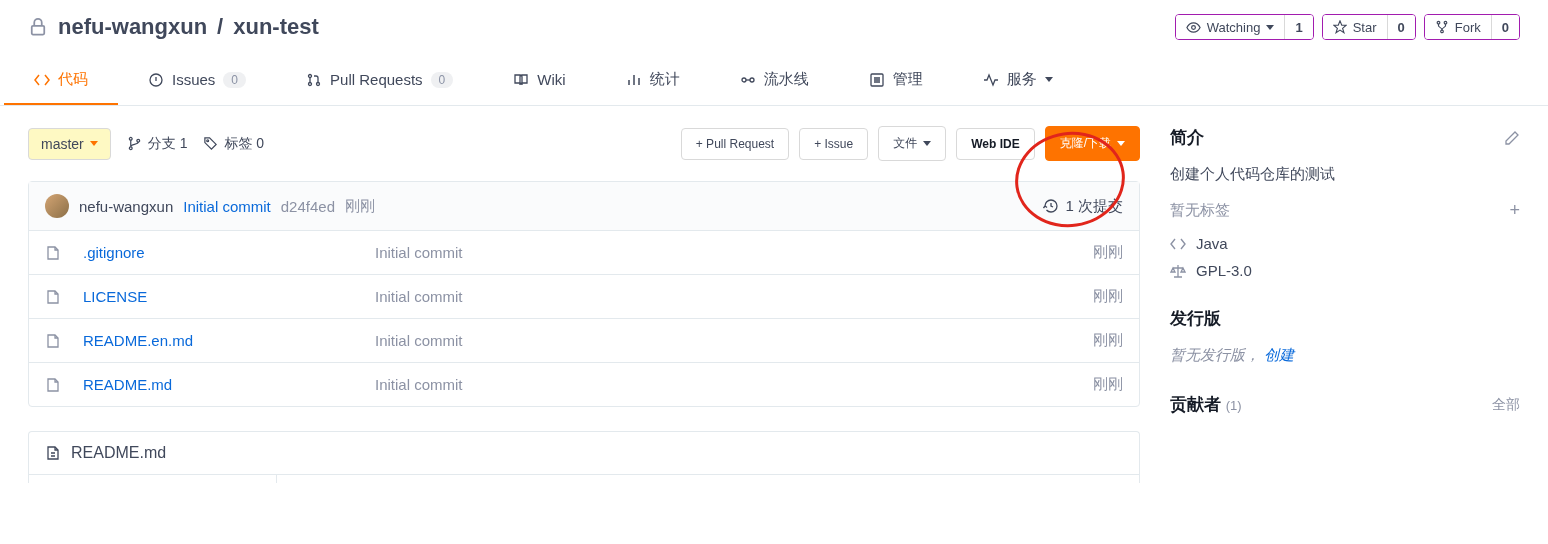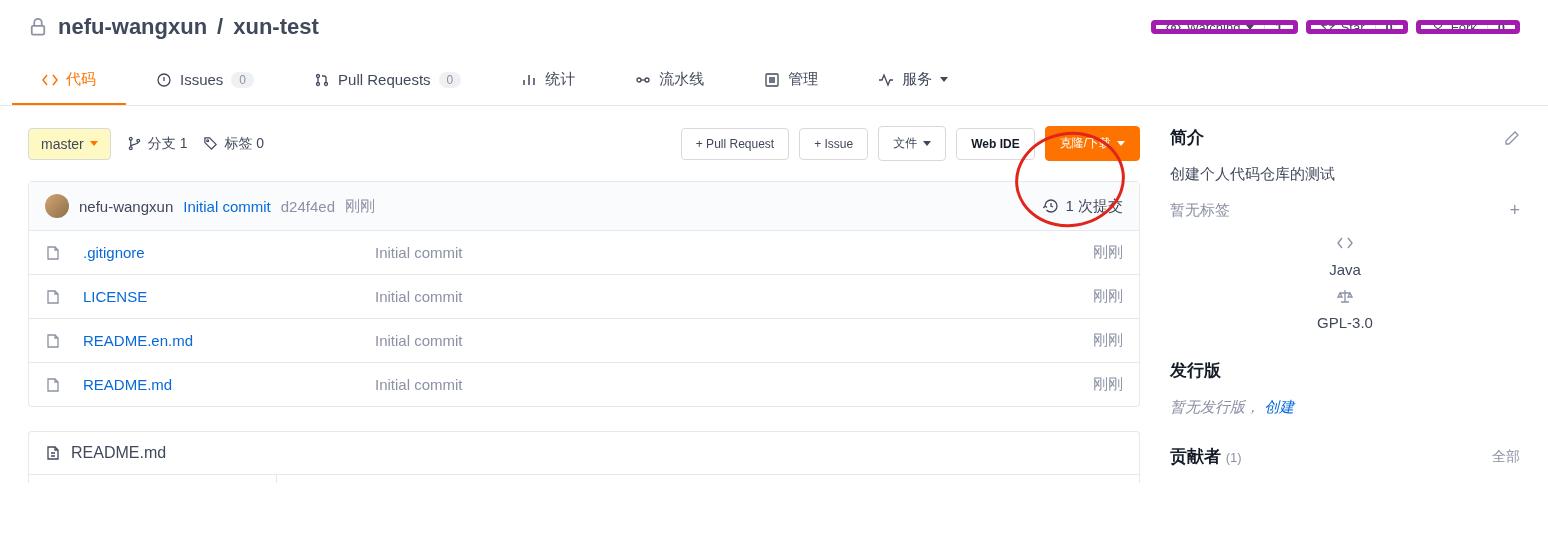--- a/index.html
+++ b/index.html
@@ -5,25 +5,25 @@
     * { margin: 0; padding: 0; box-sizing: border-box; }
     body { font-family: -apple-system, BlinkMacSystemFont, "Segoe UI", Helvetica, Arial, sans-serif; color: #333; background: #fff; font-size: 14px; }
     
     .header { padding: 14px 28px 0 28px; display: flex; justify-content: space-between; align-items: center; }
     .repo-title { display: flex; align-items: center; gap: 10px; font-size: 22px; font-weight: 600; color: #40485b; }
     .repo-title .owner, .repo-title .slash { color: #40485b; }
     .repo-title .name { color: #40485b; }
     .lock-icon { width: 20px; height: 20px; color: #8c92a4; }
     
     .header-actions { display: flex; gap: 8px; }
-    .action-group { display: flex; border: 5px solid #a21caf; border-radius: 4px; overflow: hidden; height: 14px; align-items: stretch; }
+    .action-group { display: flex; border: 1px solid #a21caf; border-radius: 4px; overflow: hidden; height: 26px; align-items: stretch; }
     .action-btn { background: #fff; border: none; padding: 0 10px; display: flex; align-items: center; gap: 6px; font-size: 13px; color: #40485b; cursor: pointer; }
     .action-count { background: #fff; border-left: 1px solid #d9d9d9; padding: 0 10px; display: flex; align-items: center; font-size: 13px; font-weight: 600; color: #40485b; }
     
-    .nav-tabs { display: flex; margin-top: 18px; border-bottom: 1px solid #e3e9ed; padding: 0 12px; }
+    .nav-tabs { display: flex; margin-top: 18px; border-bottom: 1px solid #e3e9ed; padding: 0 4px; }
     .nav-tab { padding: 12px 30px 14px; display: flex; align-items: center; gap: 8px; color: #40485b; font-size: 15px; cursor: pointer; border-bottom: 2px solid transparent; }
     .nav-tab.active { color: #fe7300; border-bottom-color: #fe7300; }
     .nav-tab .count-badge { background: #eff0f2; border-radius: 9px; padding: 1px 8px; font-size: 12px; color: #8b92a5; }
     
     .main-wrapper { display: flex; padding: 20px 28px; gap: 30px; }
     .main-content { flex: 1; min-width: 0; }
     .sidebar { width: 350px; }
     
     .toolbar { display: flex; justify-content: space-between; margin-bottom: 20px; }
     .toolbar-left { display: flex; align-items: center; gap: 16px; }
@@ -56,21 +56,21 @@
     .readme-header { padding: 12px 16px; display: flex; align-items: center; gap: 10px; color: #40485b; font-size: 16px; font-weight: 500; }
     .readme-tabs { display: flex; border-top: 1px solid #e3e9ed; }
     .readme-tab { border-right: 1px solid #e3e9ed; width: 248px; height: 8px; }
     
     .sidebar-section { margin-bottom: 28px; }
     .sidebar-title { font-size: 17px; font-weight: 700; color: #151b26; margin-bottom: 16px; display: flex; justify-content: space-between; align-items: center; }
     .sidebar-title .count { font-size: 13px; font-weight: 400; color: #8c92a4; }
     .sidebar-desc { color: #40485b; font-size: 15px; margin-bottom: 16px; }
     .sidebar-muted { color: #8c92a4; font-size: 15px; }
     .tag-row { display: flex; justify-content: space-between; align-items: center; margin-bottom: 14px; }
-    .sidebar-link { display: flex; align-items: center; gap: 10px; color: #40485b; font-size: 15px; margin-bottom: 10px; cursor: pointer; flex-direction: column; }
+    .sidebar-link { display: flex; align-items: center; gap: 10px; color: #40485b; font-size: 15px; margin-bottom: 10px; cursor: pointer; }
     .sidebar-link-icon { color: #8c92a4; width: 16px; height: 16px; }
     .release-row { color: #8c92a4; font-size: 15px; font-style: italic; }
     .release-row a { color: #0969da; cursor: pointer; }
     .edit-icon { color: #8c92a4; width: 16px; height: 16px; cursor: pointer; }
     .plus-icon { color: #8c92a4; font-size: 18px; cursor: pointer; }
     .all-link { font-size: 14px; color: #8c92a4; font-weight: 400; cursor: pointer; }
     
     svg { display: inline-block; vertical-align: middle; }
     .caret-down { width: 0; height: 0; border-left: 4px solid transparent; border-right: 4px solid transparent; border-top: 5px solid currentColor; display: inline-block; }
     .caret-down-white { border-top-color: #fff; }
@@ -143,20 +143,26 @@
   </div>
   <div class="nav-tab">
     <svg width="16" height="16" viewBox="0 0 16 16" fill="none" stroke="currentColor" stroke-width="1.3">
         <circle cx="4" cy="4" r="1.5"></circle>
         <circle cx="4" cy="12" r="1.5"></circle>
         <circle cx="12" cy="12" r="1.5"></circle>
         <path d="M4 5.5v5M8 4h2a2 2 0 012 2v4.5"></path>
       </svg>
     <span>Pull Requests</span>
     <span class="count-badge">0</span>
+  </div>
+  <div class="nav-tab">
+    <svg width="16" height="16" viewBox="0 0 16 16" fill="none" stroke="currentColor" stroke-width="1.3">
+        <path d="M2 3h5a2 2 0 012 2v8a2 2 0 00-2-2H2zM14 3H9a2 2 0 00-2 2v8a2 2 0 012-2h5z"></path>
+      </svg>
+    <span>Wiki</span>
   </div>
   <div class="nav-tab">
     <svg width="16" height="16" viewBox="0 0 16 16" fill="none" stroke="currentColor" stroke-width="1.5">
         <path d="M3 13V8M8 13V3M13 13V6"></path>
       </svg>
     <span>统计</span>
   </div>
   <div class="nav-tab">
     <svg width="16" height="16" viewBox="0 0 16 16" fill="none" stroke="currentColor" stroke-width="1.3">
         <circle cx="4" cy="8" r="2"></circle>

